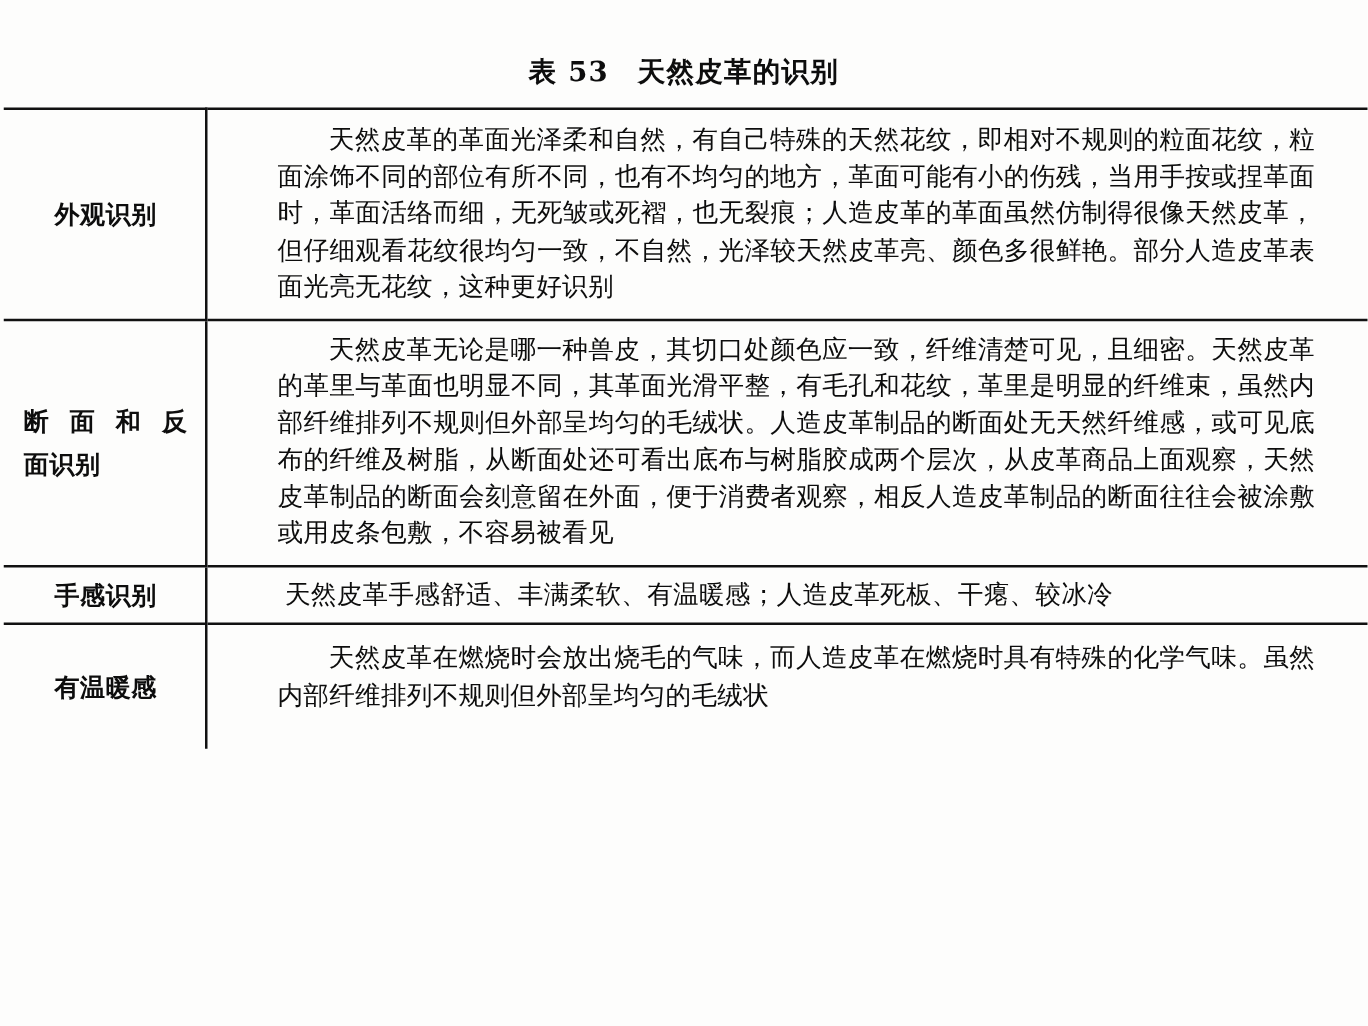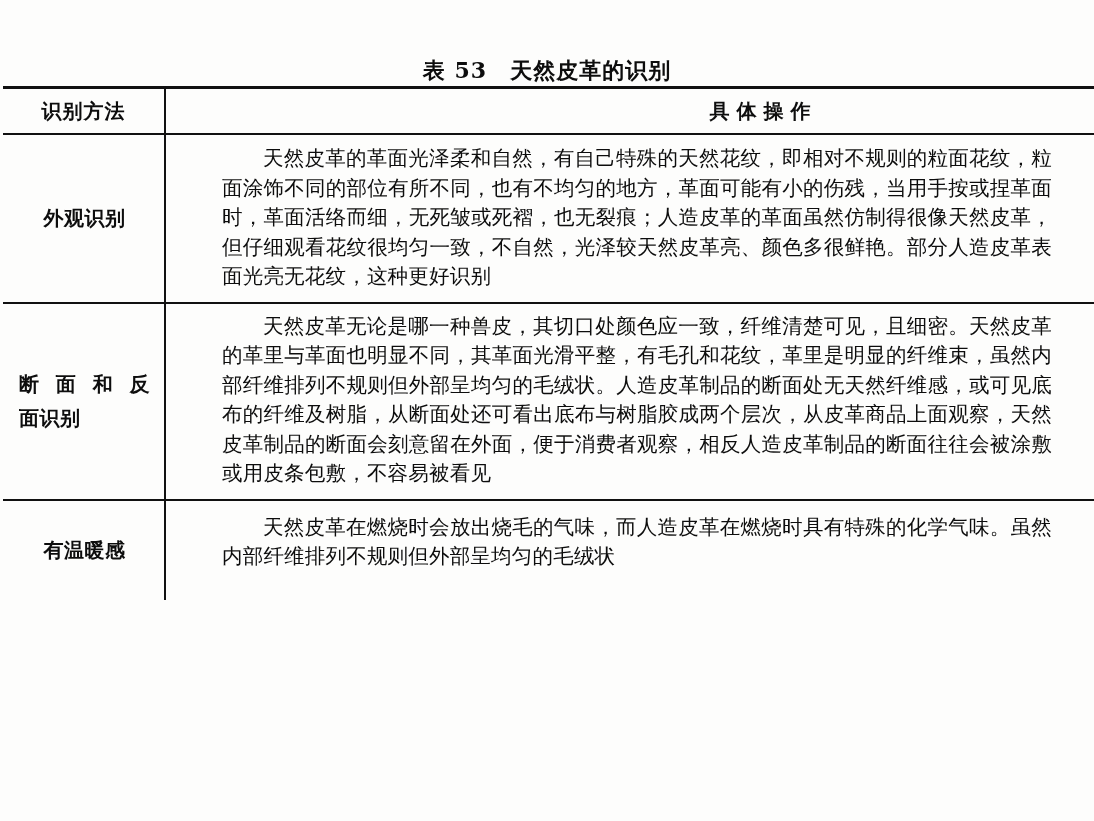--- a/index.html
+++ b/index.html
@@ -21,21 +21,21 @@
     position: relative;
     width: 1094px;
     height: 821px;
     background: #fdfdfc;
   }
 
   
   .table-title {
     position: absolute;
     left: 0;
-    top: 56px;
+    top: 44px;
     width: 1094px;
     text-align: center;
     font-size: 22px;
     font-weight: bold;
     letter-spacing: 1px;
     line-height: 28px;
     white-space: pre;
   }
 
   
@@ -138,24 +138,20 @@
 
   <div class="table-title">表 53　天然皮革的识别</div>
 
   <table class="tbl">
     <colgroup>
       <col class="col-method">
       <col class="col-ops">
     </colgroup>
     <tbody>
 
-      <tr class="hdr">
-        <td class="col-method">识别方法</td>
-        <td class="col-ops">具 体 操 作</td>
-      </tr>
 
       <tr class="r-appearance">
         <td class="col-method">
           <div class="method-label single">外观识别</div>
         </td>
         <td class="col-ops">
           <div class="ops-text">天然皮革的革面光泽柔和自然，有自己特殊的天然花纹，即相对不规则的粒面花纹，粒面涂饰不同的部位有所不同，也有不均匀的地方，革面可能有小的伤残，当用手按或捏革面时，革面活络而细，无死皱或死褶，也无裂痕；人造皮革的革面虽然仿制得很像天然皮革，但仔细观看花纹很均匀一致，不自然，光泽较天然皮革亮、颜色多很鲜艳。部分人造皮革表面光亮无花纹，这种更好识别</div>
         </td>
       </tr>
 
@@ -164,20 +160,28 @@
           <div class="method-label">
             <span class="l1">断面和反</span>
             <span class="l2">面识别</span>
           </div>
         </td>
         <td class="col-ops">
           <div class="ops-text">天然皮革无论是哪一种兽皮，其切口处颜色应一致，纤维清楚可见，且细密。天然皮革的革里与革面也明显不同，其革面光滑平整，有毛孔和花纹，革里是明显的纤维束，虽然内部纤维排列不规则但外部呈均匀的毛绒状。人造皮革制品的断面处无天然纤维感，或可见底布的纤维及树脂，从断面处还可看出底布与树脂胶成两个层次，从皮革商品上面观察，天然皮革制品的断面会刻意留在外面，便于消费者观察，相反人造皮革制品的断面往往会被涂敷或用皮条包敷，不容易被看见</div>
         </td>
       </tr>
 
+      <tr class="r-feel">
+        <td class="col-method">
+          <div class="method-label single">手感识别</div>
+        </td>
+        <td class="col-ops">
+          <div class="ops-text noindent">天然皮革手感舒适、丰满柔软、有温暖感；人造皮革死板、干瘪、较冰冷</div>
+        </td>
+      </tr>
 
 
 
       <tr class="r-burn last">
         <td class="col-method">
           <div class="method-label single">有温暖感</div>
         </td>
         <td class="col-ops">
           <div class="ops-text">天然皮革在燃烧时会放出烧毛的气味，而人造皮革在燃烧时具有特殊的化学气味。虽然内部纤维排列不规则但外部呈均匀的毛绒状</div>
         </td>

